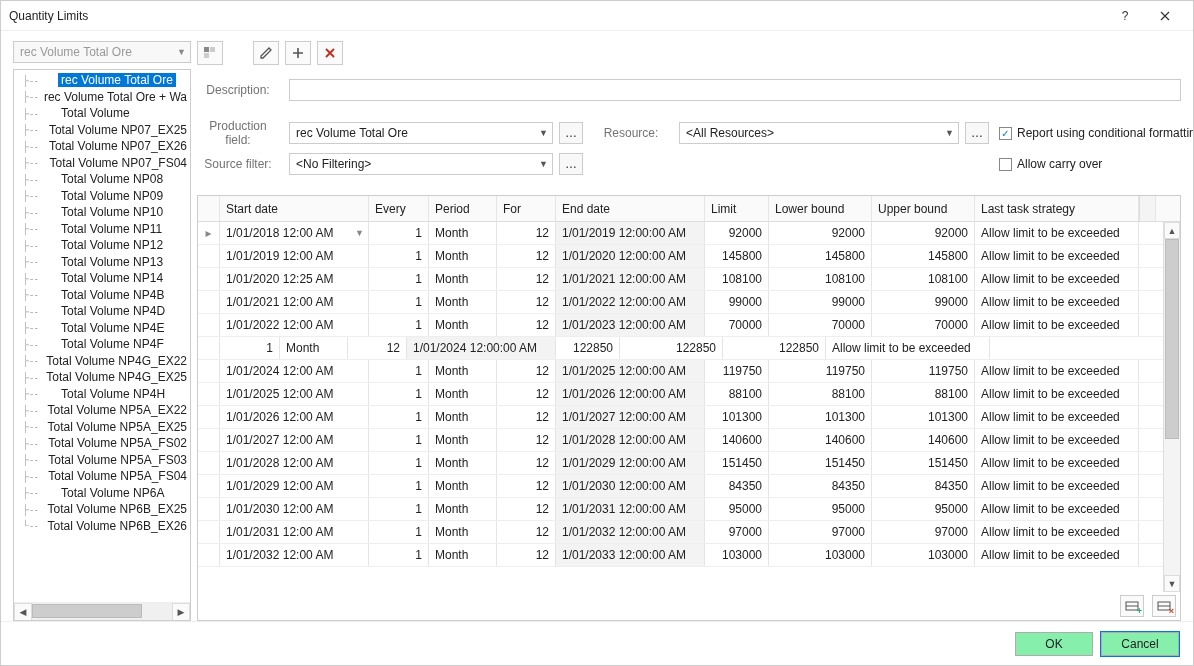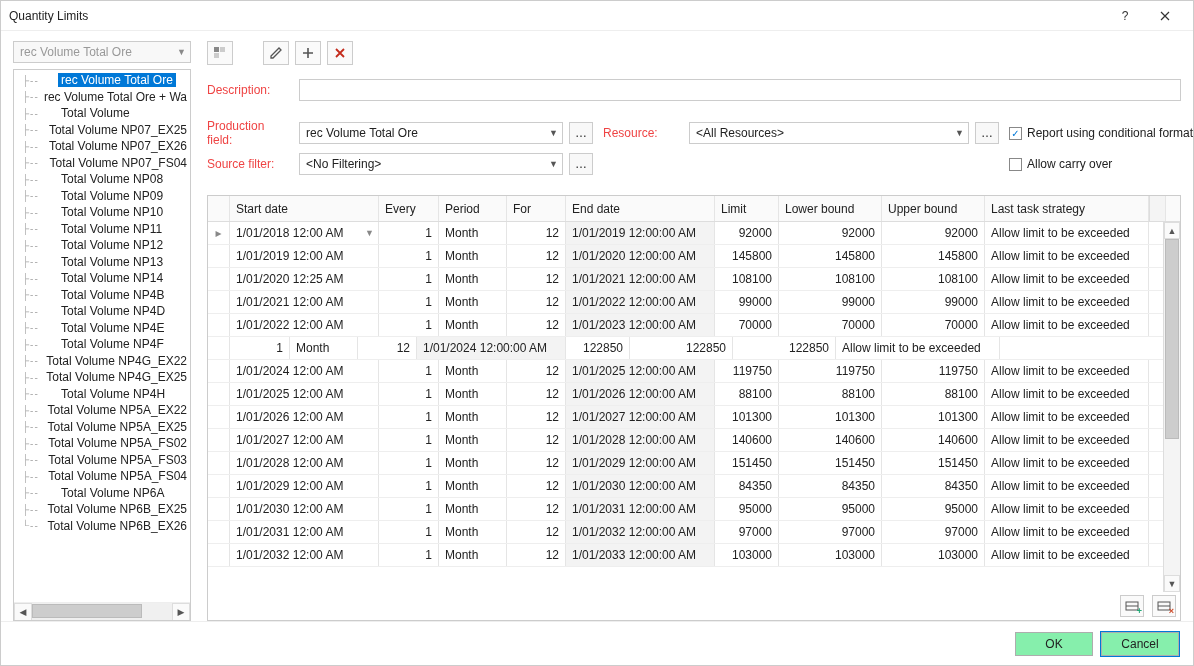--- a/index.html
+++ b/index.html
@@ -1,21 +1,21 @@
 <!DOCTYPE html>
 <html><head>
 <meta charset="utf-8">
 <style>
 * { box-sizing: border-box; }
 html, body { margin:0; padding:0; font-family:"Segoe UI",Tahoma,sans-serif; font-size:12px; color:#222; background:#fff; }
 .window { width:1194px; height:666px; border:1px solid #ccc; display:flex; flex-direction:column; background:#fff; }
 .titlebar { height:30px; display:flex; align-items:center; padding:0 8px; border-bottom:1px solid #eee; }
 .titlebar .title { flex:1; font-size:12px; }
 .titlebar .tbtn { width:40px; height:30px; display:flex; align-items:center; justify-content:center; color:#333; }
-.content { flex:1; display:flex; padding:10px 12px 0 12px; gap:16px; overflow:hidden; }
+.content { flex:1; display:flex; padding:10px 12px 0 12px; gap:6px; overflow:hidden; }
 .leftcol { width:178px; display:flex; flex-direction:column; }
 .combo { height:22px; border:1px solid #ccc; background:#f8f8f8; display:flex; align-items:center; padding:0 6px; color:#999; position:relative; }
 .combo .caret { position:absolute; right:4px; font-size:9px; color:#888; }
 .tree { flex:1; border:1px solid #ccc; margin-top:6px; overflow:hidden; background:#fff; position:relative; display:flex; flex-direction:column; }
 .tree-body { flex:1; overflow:hidden; padding:2px 0 2px 0; }
 .tree-item { display:flex; align-items:center; height:16.5px; padding-left:8px; white-space:nowrap; }
 .tree-dots { color:#aaa; width:36px; font-size:10px; letter-spacing:1px; }
 .tree-last .tree-dots::before { content:"└--"; color:#aaa; }
 .tree-mid .tree-dots::before { content:"├--"; color:#aaa; }
 .tree-label { padding:0 3px; }
@@ -23,21 +23,21 @@
 .tree-hscroll { height:18px; border-top:1px solid #eee; display:flex; align-items:center; background:#f4f4f4; }
 .tree-hscroll .sbtn { width:18px; height:18px; display:flex; align-items:center; justify-content:center; color:#555; border:1px solid #ddd; background:#fafafa; font-size:9px;}
 .tree-hscroll .strack { flex:1; height:18px; background:#f0f0f0; position:relative; }
 .tree-hscroll .sthumb { position:absolute; left:0; top:1px; height:14px; width:110px; background:#cdcdcd; border:1px solid #bbb; }
 
 .rightcol { flex:1; display:flex; flex-direction:column; min-width:0; }
 .toolbar { display:flex; gap:6px; align-items:flex-start; height:26px; }
 .tbtn2 { width:26px; height:24px; border:1px solid #ccc; background:#fafafa; display:flex; align-items:center; justify-content:center; }
 .tbtn2.danger svg path { stroke:#c42b1c; }
 .fieldgrid { display:grid; grid-template-columns:86px 264px 28px 80px 280px 28px 210px; gap:6px 6px; align-items:center; margin-top:18px; }
-.flabel { text-align:left; padding-right:4px; color:#ef4444; }
+.flabel { text-align:center; padding-right:4px; color:#737373; }
 .tinput { height:22px; border:1px solid #ccc; padding:0 6px; background:#fff; display:flex; align-items:center; }
 .dropdown { height:22px; border:1px solid #ccc; background:#fff; display:flex; align-items:center; padding:0 6px; position:relative; }
 .dropdown .caret { position:absolute; right:4px; font-size:9px; color:#555; }
 .dotbtn { width:24px; height:22px; border:1px solid #ccc; background:#f8f8f8; display:flex; align-items:center; justify-content:center; }
 .chk { display:flex; align-items:center; gap:5px; }
 .chk .box { width:13px; height:13px; border:1px solid #888; display:flex; align-items:center; justify-content:center; font-size:10px; color:#0078d7; }
 .desc-row { display:flex; align-items:center; gap:6px; margin-top:12px; }
 .desc-row .tinput { flex:1; }
 
 .grid { flex:1; border:1px solid #ccc; margin-top:20px; display:flex; flex-direction:column; min-height:0; }

